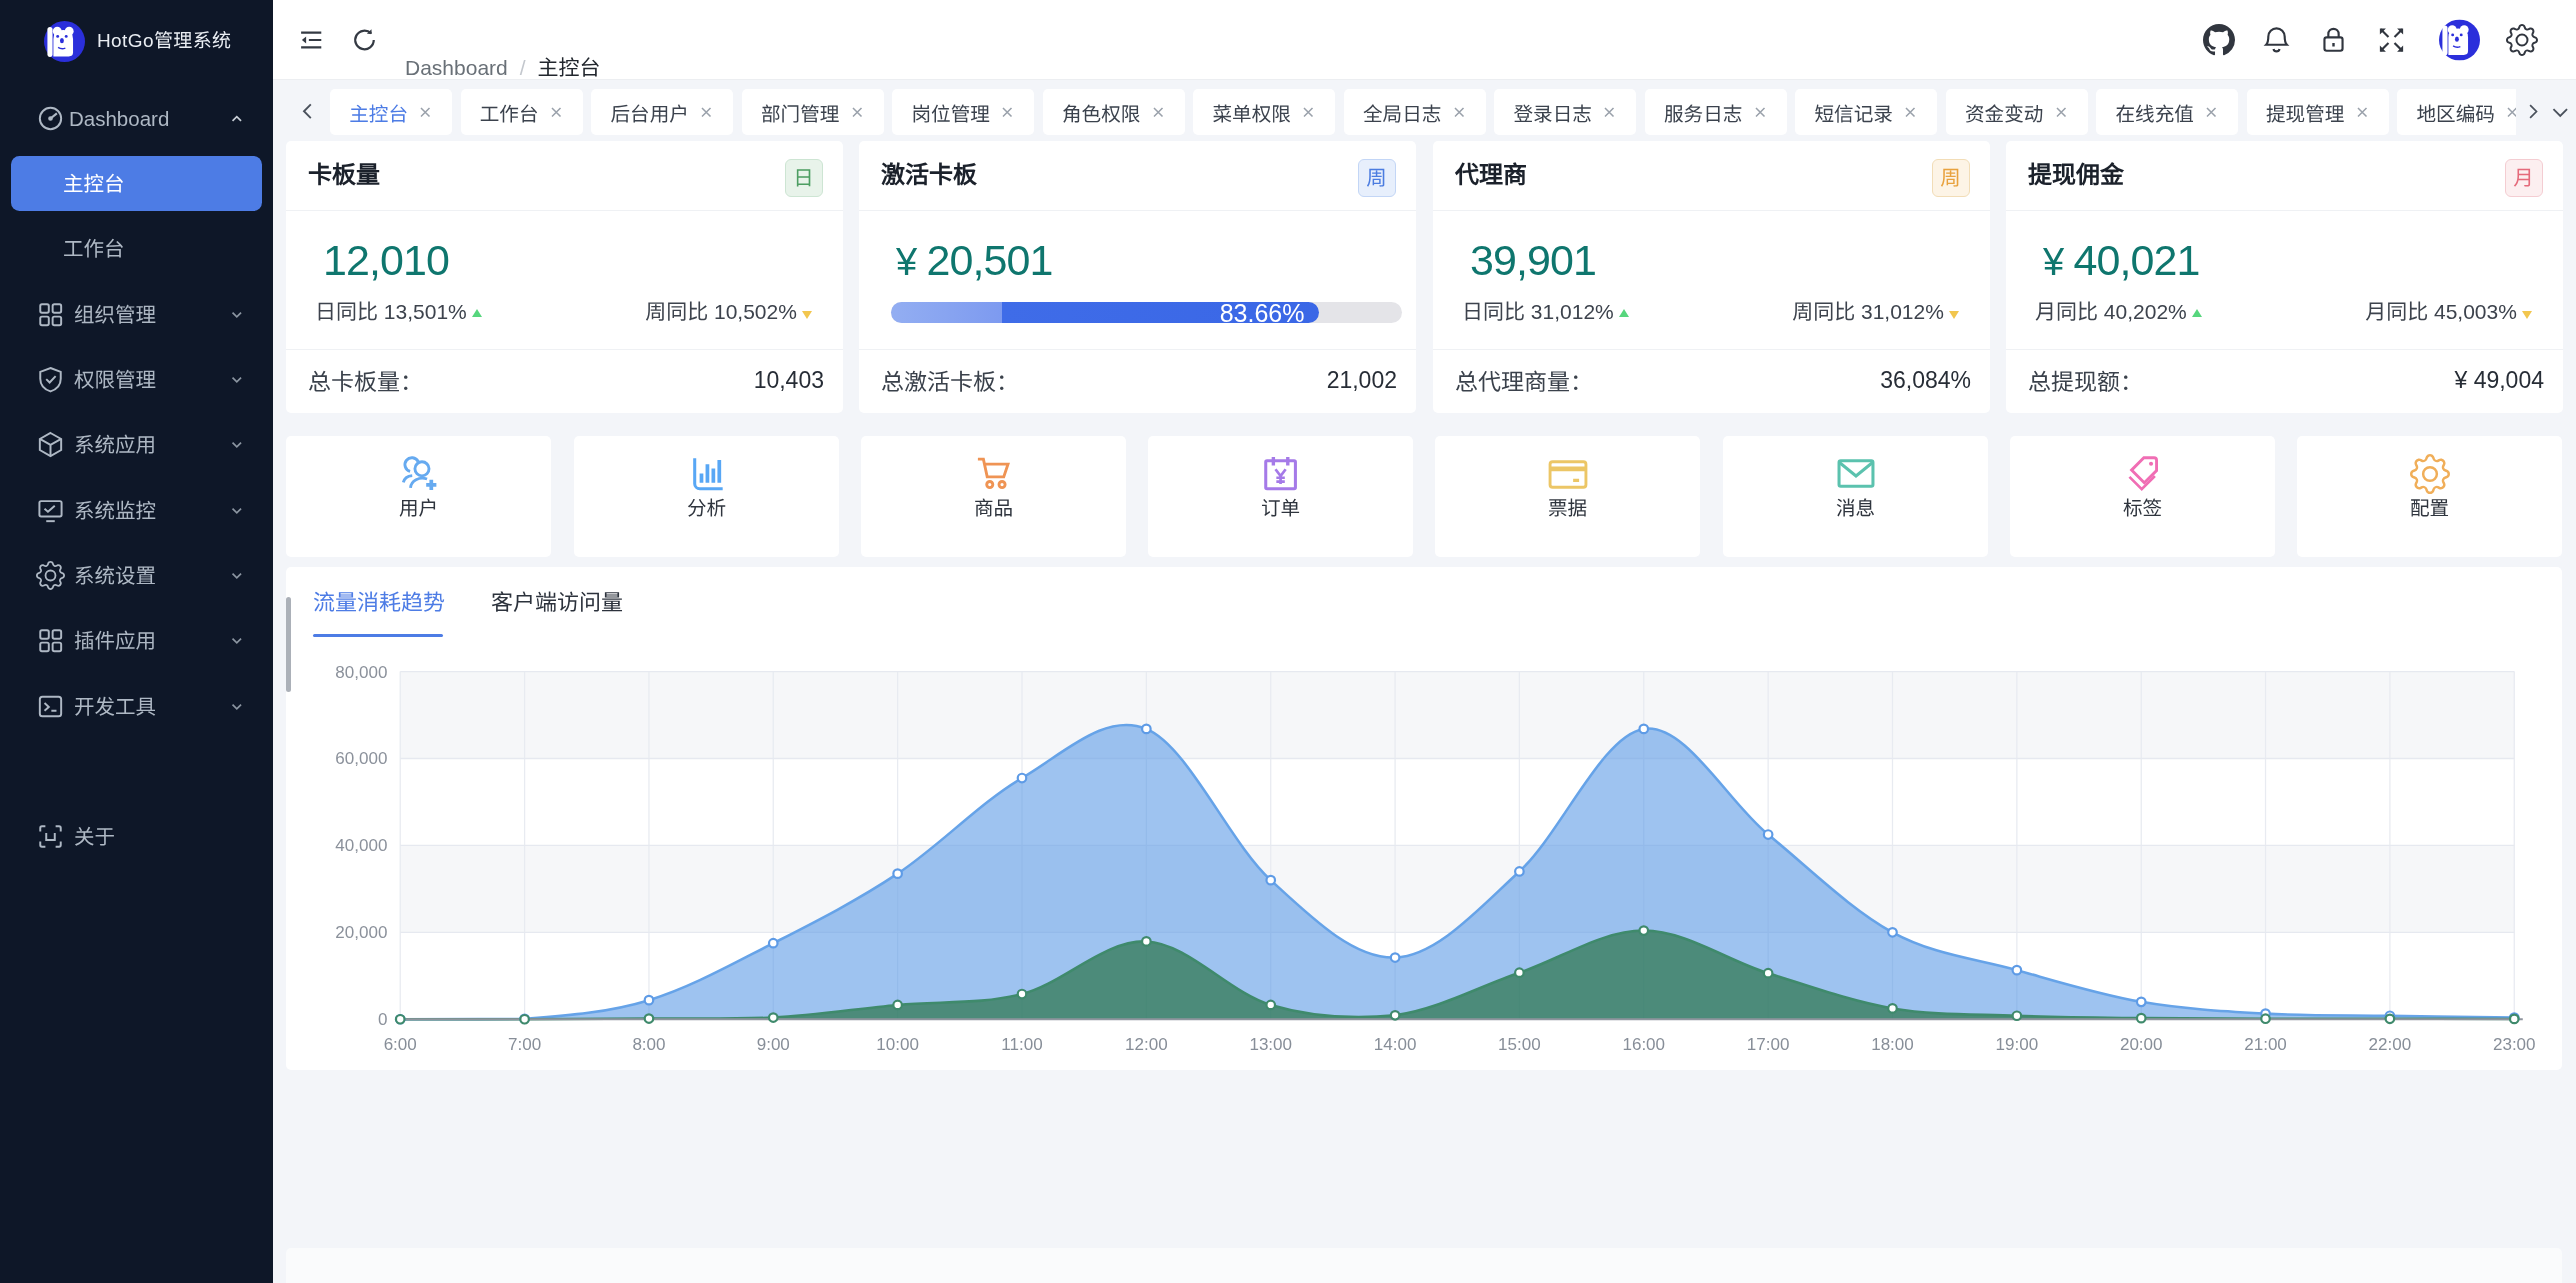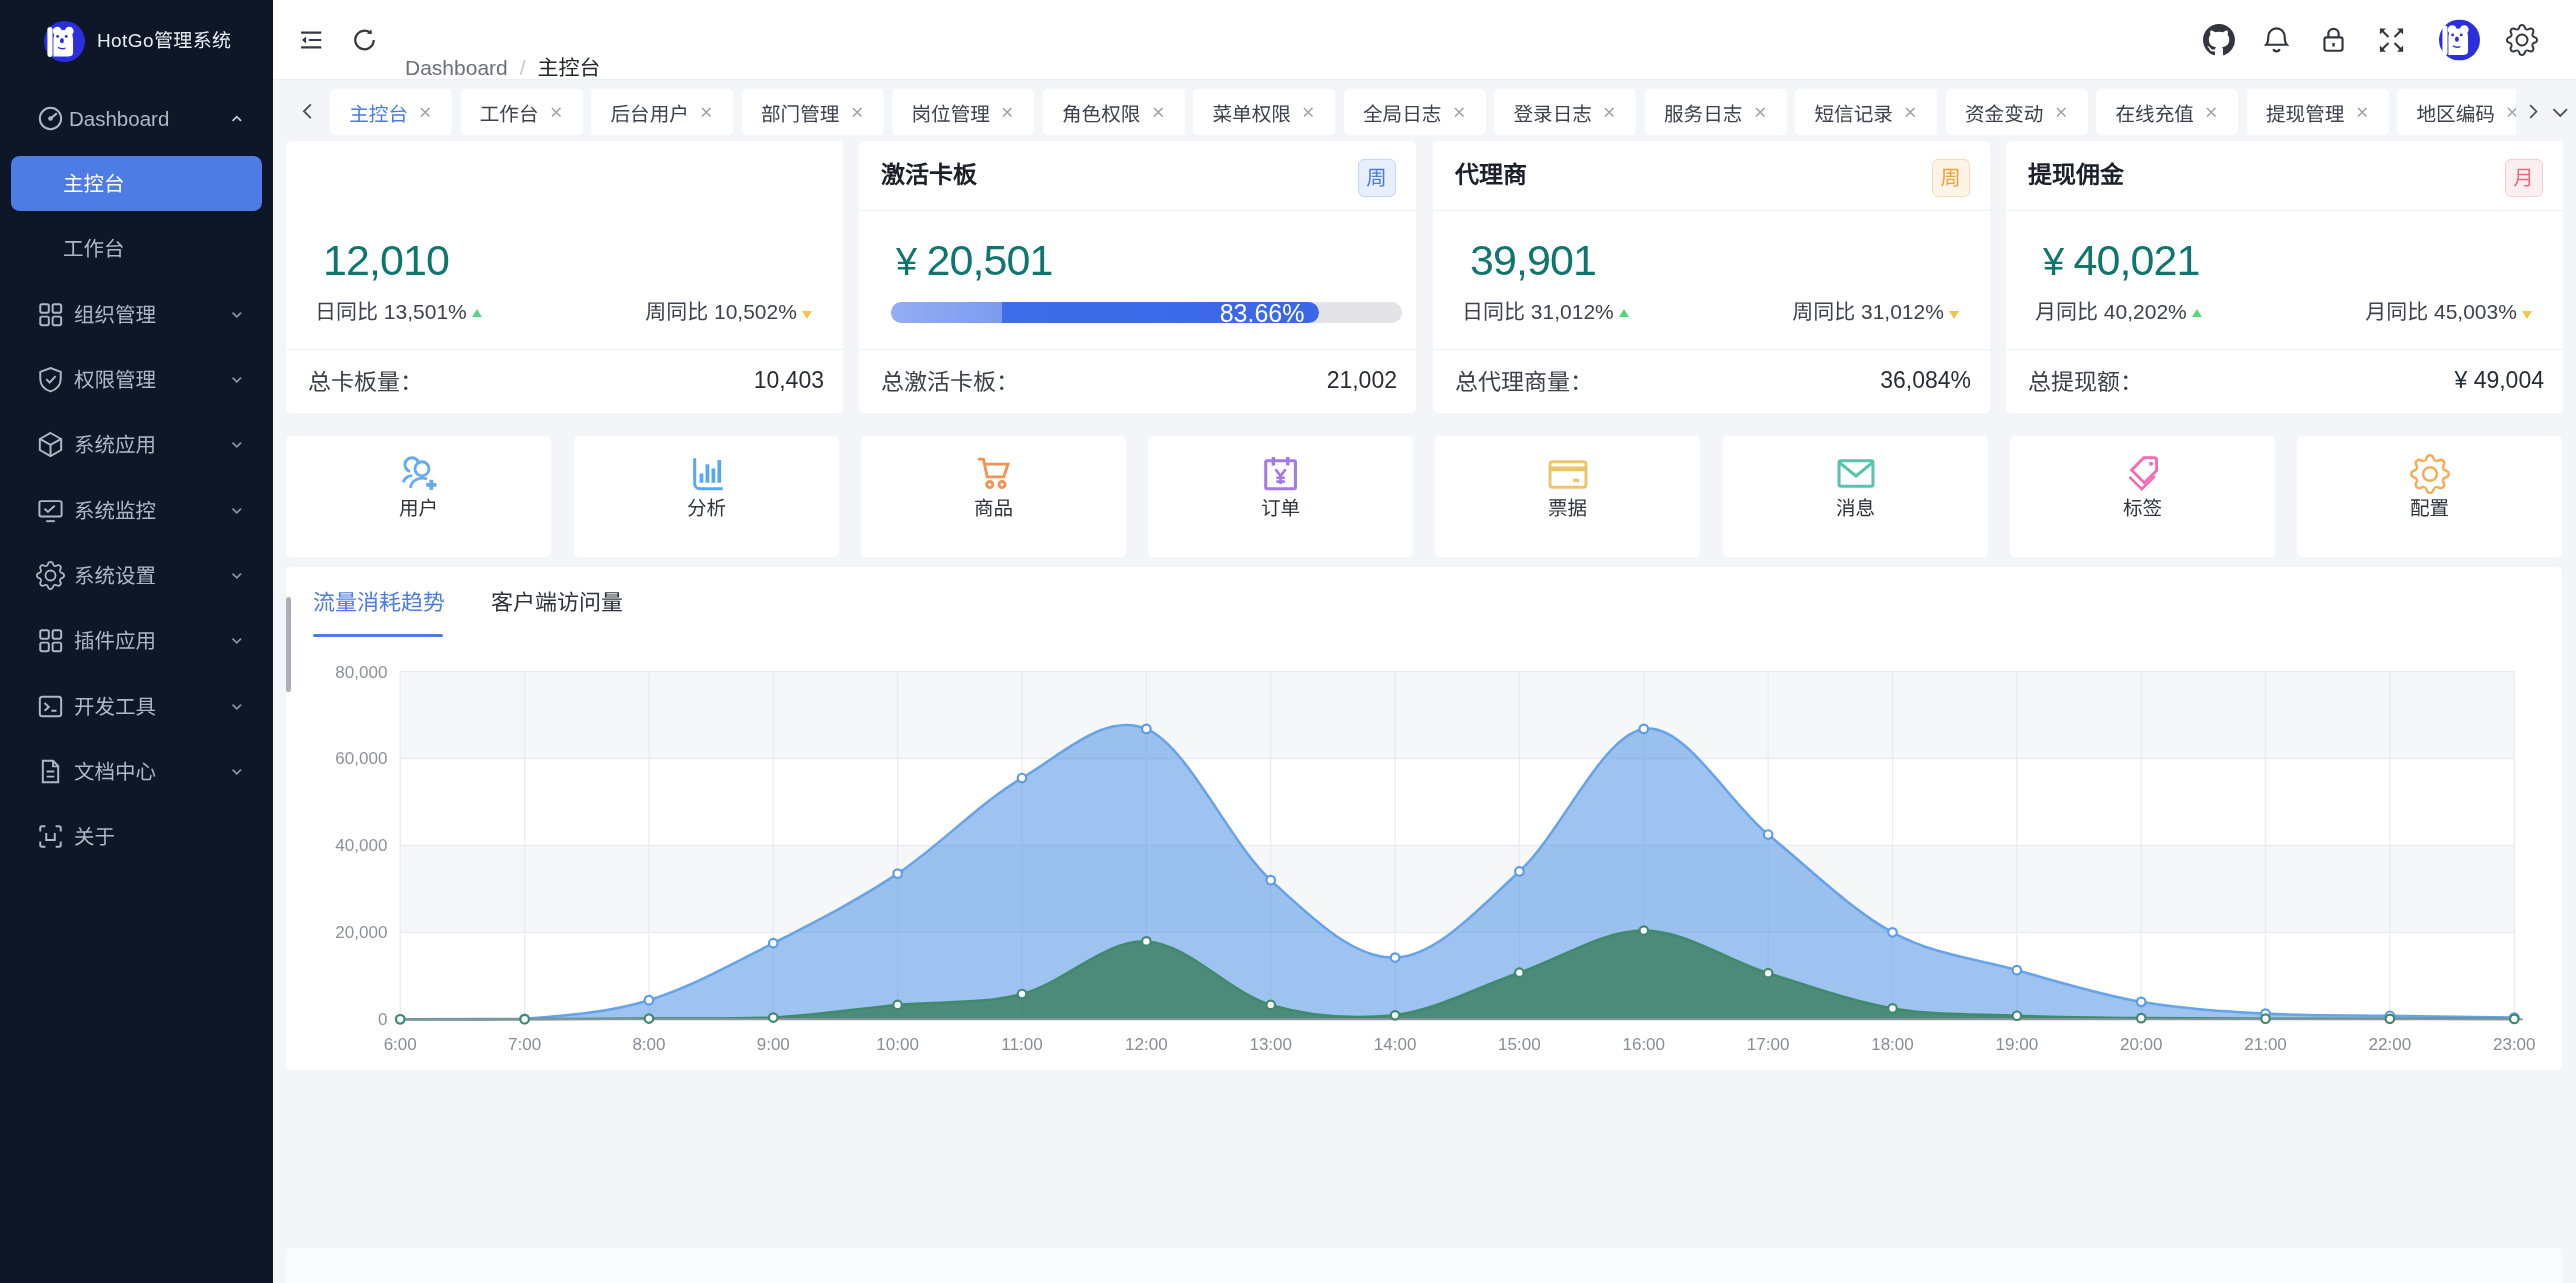--- a/index.html
+++ b/index.html
@@ -167,31 +167,20 @@
   <div class="mi" style="top:679px">
     <svg class="ic" viewBox="0 0 34 34" fill="none" stroke="#aeb8c4" stroke-width="2.3">
         <rect x="4.5" y="5.5" width="25" height="23" rx="3"></rect>
         <path d="M10 13 l5 4.5 -5 4.5 M18 22 h6"></path>
       </svg>
     <span class="txt">开发工具</span>
     <svg class="ar" viewBox="0 0 16 16" fill="none" stroke="#8b95a1" stroke-width="2">
         <path d="M3 5.5 L8 10.5 L13 5.5"></path>
       </svg>
   </div>
-  <div class="mi" style="top:744px">
-    <svg class="ic" viewBox="0 0 34 34" fill="none" stroke="#aeb8c4" stroke-width="2.3">
-        <path d="M8 4.5 h12 l6 6 V29.5 H8 Z"></path>
-        <path d="M20 4.5 V11 h6"></path>
-        <path d="M12.5 17 h9 M12.5 23 h9"></path>
-      </svg>
-    <span class="txt">文档中心</span>
-    <svg class="ar" viewBox="0 0 16 16" fill="none" stroke="#8b95a1" stroke-width="2">
-        <path d="M3 5.5 L8 10.5 L13 5.5"></path>
-      </svg>
-  </div>
   <div class="mi" style="top:809px">
     <svg class="ic" viewBox="0 0 34 34" fill="none" stroke="#aeb8c4" stroke-width="2.3">
         <path d="M5 11 V7 a2 2 0 0 1 2-2 h4 M23 5 h4 a2 2 0 0 1 2 2 v4 M29 23 v4 a2 2 0 0 1 -2 2 h-4 M11 29 H7 a2 2 0 0 1 -2-2 v-4"></path>
         <path d="M12 13 v8 h10 v-8"></path>
       </svg>
     <span class="txt">关于</span>
   </div>
 </div>
 <div id="hdr">
   <svg class="hic" style="left:25px" width="26.4" height="26.4" viewBox="0 0 34 34" fill="none" stroke="#343a43" stroke-width="2.7">
@@ -269,20 +258,24 @@
       </svg></div><div class="tb" style="width:142px">地区编码<svg class="x" viewBox="0 0 17 17" stroke="#9aa1ab" stroke-width="1.8">
         <path d="M3.5 3.5 L13.5 13.5 M13.5 3.5 L3.5 13.5"></path>
       </svg></div></div>
 <svg class="abs" style="left:2523px;top:102px" width="19" height="19" viewBox="0 0 24 24" fill="none" stroke="#4a515c" stroke-width="2.2">
     <path d="M9 4 L17 12 L9 20"></path>
   </svg>
 <svg class="abs" style="left:2550px;top:104px" width="20.5" height="17" viewBox="0 0 24 20" fill="none" stroke="#4a515c" stroke-width="2.2">
     <path d="M4 6 L12 14 L20 6"></path>
   </svg>
 <div class="card sc" style="left:286px">
+  <div class="hd">
+      <span class="ttl">卡板量</span>
+      <span class="tag g">日</span>
+    </div>
   <div class="num">12,010</div>
   <div class="cmp">
       <span class="l">日同比 13,501%<span class="up"></span></span>
       <span class="r">周同比 10,502%<span class="dn"></span></span>
     </div>
   <div class="ft">
       <span class="fl">总卡板量：</span>
       <span class="fv">10,403</span>
     </div>
 </div>

